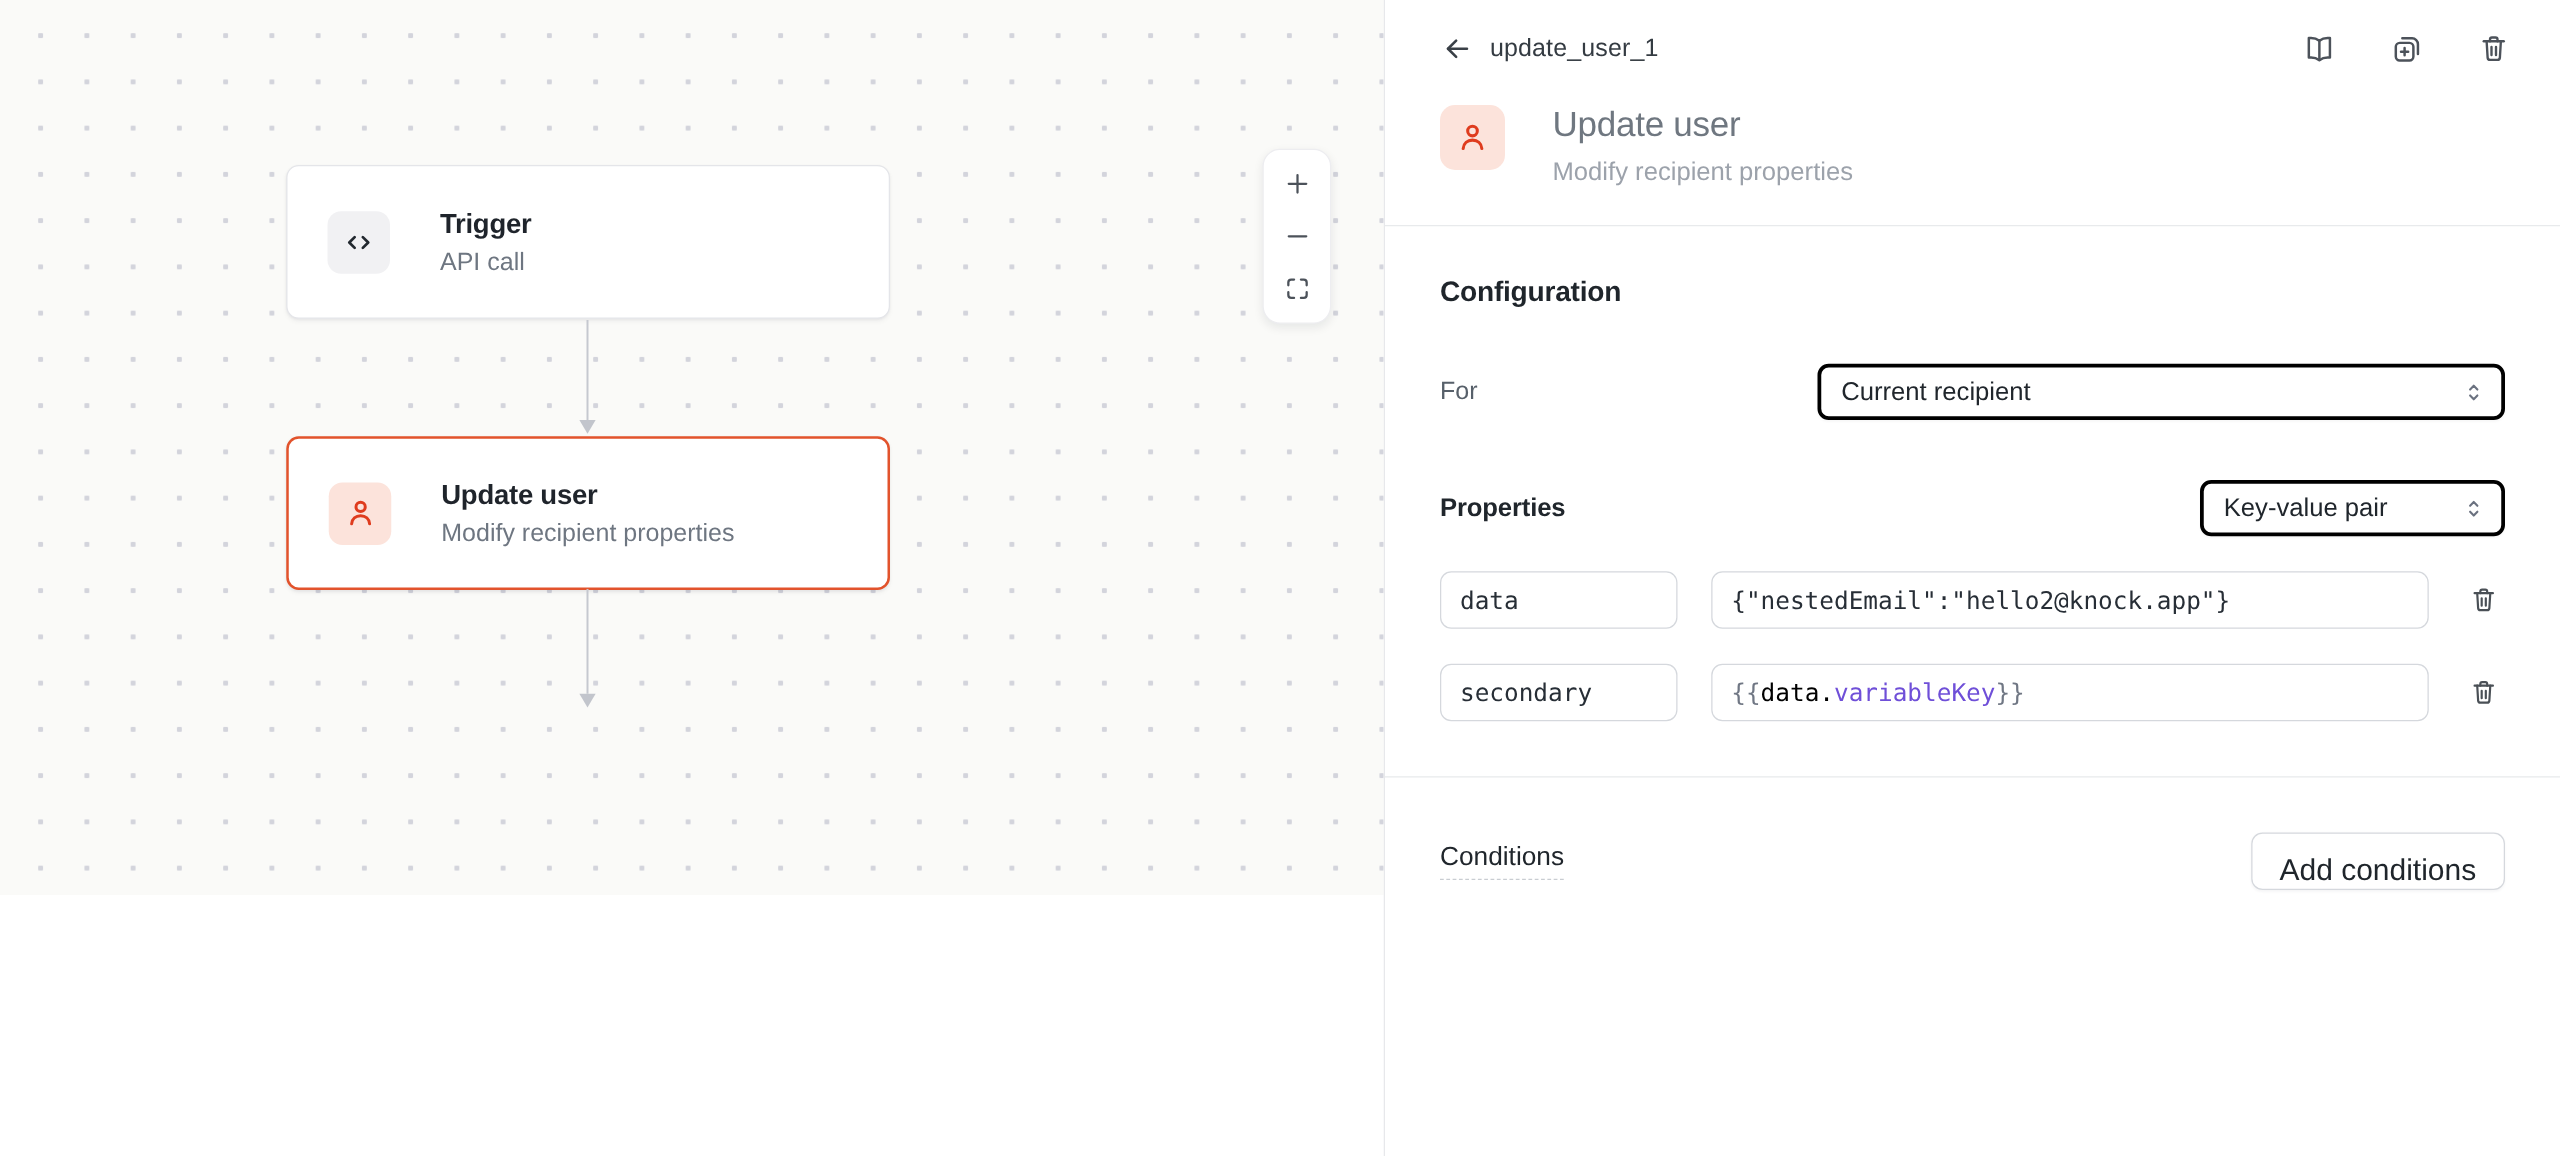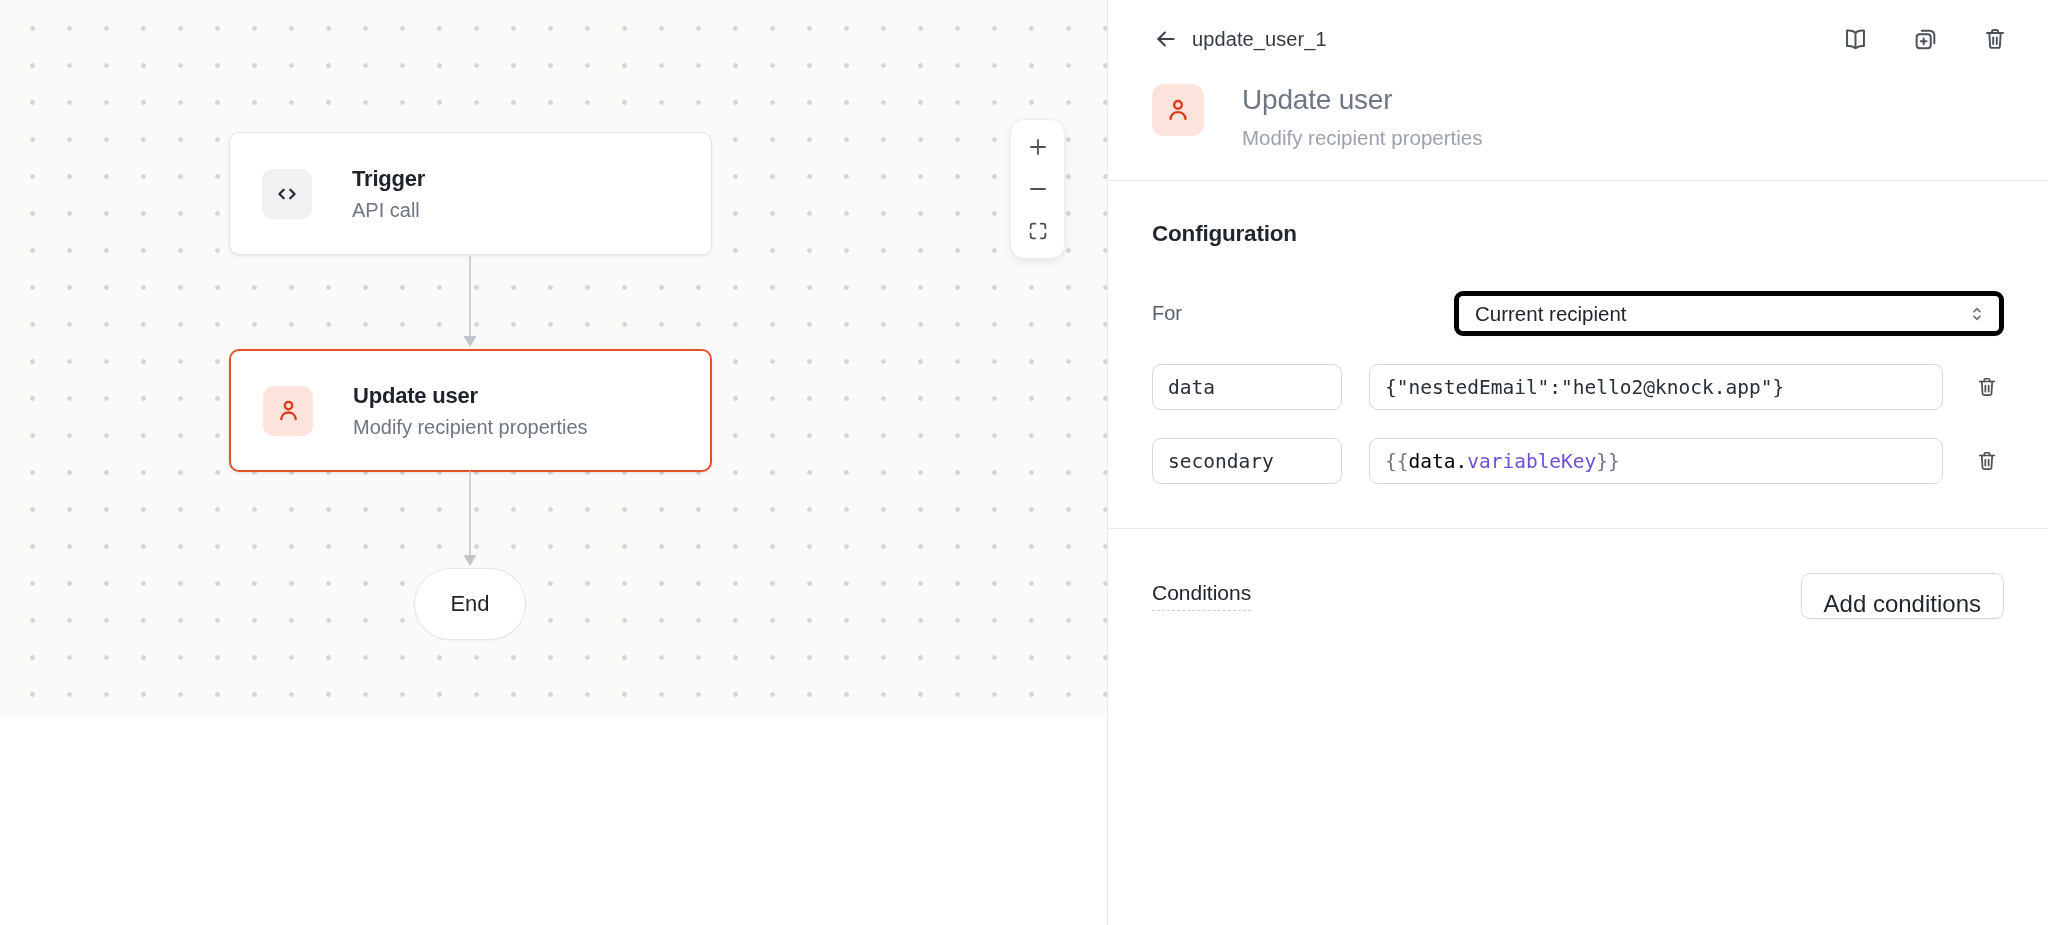--- a/index.html
+++ b/index.html
@@ -70,21 +70,21 @@
   .config { padding:40px 44px 0 44px; }
   .section-heading { font-size:22.5px; font-weight:700; color:#1f252b; letter-spacing:-.2px; }
 
   .form-row { display:flex; align-items:center; justify-content:space-between; }
   .row-for { margin-top:44px; }
   .row-props { margin-top:48px; }
   .field-label { font-size:20px; color:#57606a; }
   .field-label.strong { color:#20262c; font-weight:700; font-size:20.5px; letter-spacing:-.1px; }
 
   .select {
-    height:45px; background:#fff; border:5px solid #000000; border-radius:9px;
+    height:45px; background:#fff; border:3px solid #000000; border-radius:9px;
     display:flex; align-items:center; justify-content:space-between;
     padding:0 12px 0 16px; cursor:pointer; box-shadow:0 1px 2px rgba(16,24,40,.03);
   }
   .select-for { width:550px; }
   .select-props { width:244px; }
   .select-value { font-size:20.5px; color:#20262c; }
   .select-chevron { color:#6b7280; display:flex; }
 
   .kv-rows { margin-top:28px; }
   .kv-row { display:flex; align-items:center; gap:27px; margin-bottom:28px; }
@@ -151,23 +151,20 @@
       <div class="node-title">Update user</div>
       <div class="node-sub">Modify recipient properties</div>
     </div>
   </div>
 
   <svg class="edge" style="left:461px; top:471px;" width="18" height="96">
     <line x1="9" y1="0" x2="9" y2="84" stroke="#c5c8cf" stroke-width="1.6"></line>
     <polygon points="2.5,84 15.5,84 9,95" fill="#c2c5cc"></polygon>
   </svg>
 
-  <div class="end-node">
-    <span>End</span>
-  </div>
 
   <div class="zoom-controls">
     <div class="zoom-btn">
       <span>
         <svg width="24" height="24" viewBox="0 0 24 24" fill="none" stroke="currentColor" stroke-width="1.8" stroke-linecap="round">
             <path d="M12 5v14M5 12h14"></path>
           </svg>
       </span>
     </div>
     <div class="zoom-btn">
@@ -255,20 +252,32 @@
         <span class="select-value">Current recipient</span>
         <span class="select-chevron">
           <svg width="20" height="20" viewBox="0 0 24 24" fill="none" stroke="currentColor" stroke-width="2" stroke-linecap="round" stroke-linejoin="round">
               <path d="m8.5 9.2 3.5-3.7 3.5 3.7"></path>
               <path d="m8.5 14.8 3.5 3.7 3.5-3.7"></path>
             </svg>
         </span>
       </div>
     </div>
 
+    <div class="form-row row-props">
+      <div class="field-label strong">Properties</div>
+      <div class="select select-props">
+        <span class="select-value">Key-value pair</span>
+        <span class="select-chevron">
+          <svg width="20" height="20" viewBox="0 0 24 24" fill="none" stroke="currentColor" stroke-width="2" stroke-linecap="round" stroke-linejoin="round">
+              <path d="m8.5 9.2 3.5-3.7 3.5 3.7"></path>
+              <path d="m8.5 14.8 3.5 3.7 3.5-3.7"></path>
+            </svg>
+        </span>
+      </div>
+    </div>
 
     <div class="kv-rows">
 
       <div class="kv-row">
         <input class="kv-input kv-key" value="data" style="">
         <input class="kv-input kv-value" value="{&quot;nestedEmail&quot;:&quot;hello2@knock.app&quot;}" style="">
         <div class="trash-slot">
           <span class="row-trash">
             <svg width="22" height="22" viewBox="0 0 24 24" fill="none" stroke="currentColor" stroke-width="1.9" stroke-linecap="round" stroke-linejoin="round">
                 <path d="M4 6h16"></path>

